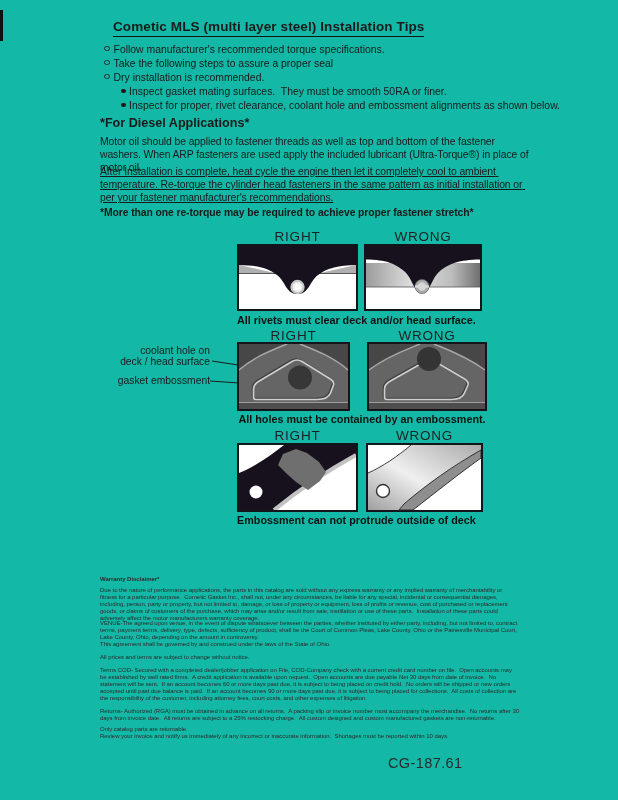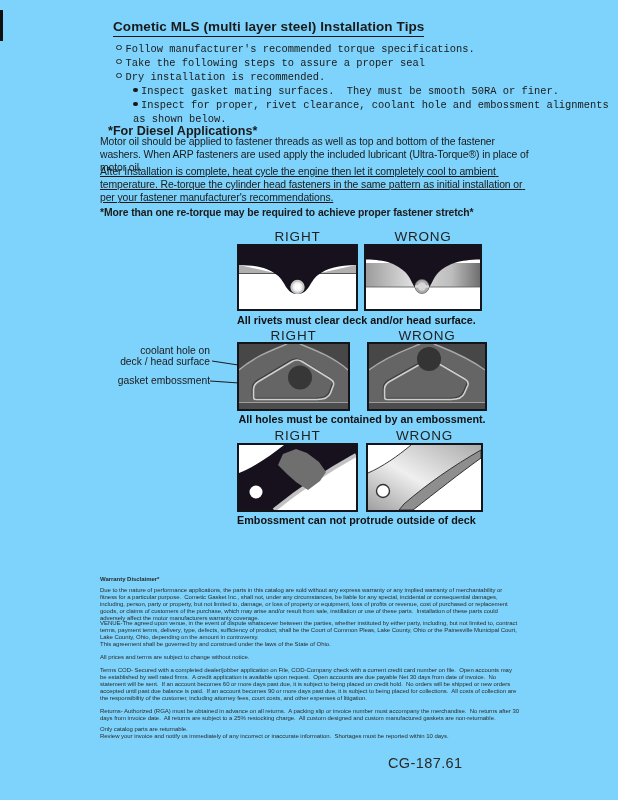--- a/index.html
+++ b/index.html
@@ -1,35 +1,35 @@
 <!DOCTYPE html>
 <html><head>
 <meta charset="utf-8">
 <style>
   html,body { margin:0; padding:0; background:#ffffff; }
   .page {
-    position:relative; width:618px; height:800px; background:#7dd3fc;
+    position:relative; width:618px; height:800px; background:#14b8a6;
     font-family:"Liberation Sans","DejaVu Sans",sans-serif; color:#1a1a1a;
     overflow:hidden;
   }
   .edge-mark { position:absolute; left:0; top:10px; width:3px; height:31px; background:#101010; }
 
   .title {
     position:absolute; left:113px; top:19px; margin:0;
     font-size:13.5px; font-weight:bold; letter-spacing:0.1px;
     border-bottom:1.6px solid #151515; padding-bottom:2px; display:inline-block;
   }
 
-  .tips { position:absolute; left:116px; top:43px; margin:0; padding:0; list-style:none; font-size:10.4px;font-family:Liberation Mono, monospace; }
+  .tips { position:absolute; left:104px; top:43px; margin:0; padding:0; list-style:none; font-size:10.4px; }
   .tips li { line-height:13.9px; white-space:pre-wrap; }
   .tips li.sub { padding-left:17px; }
   .dot-o { display:inline-block; width:3.6px; height:3.6px; border:1.1px solid #2a2a2a; border-radius:50%; margin-right:4px; vertical-align:1.6px; }
   .dot-f { display:inline-block; width:4.6px; height:4.6px; background:#1a1a1a; border-radius:50%; margin-right:3.5px; vertical-align:1.4px; }
 
-  .diesel-heading { position:absolute; left:100px; top:116px; margin:8px; font-size:12.6px; font-weight:bold; }
+  .diesel-heading { position:absolute; left:100px; top:116px; margin:0; font-size:12.6px; font-weight:bold; }
   .body-text { position:absolute; left:100px; width:430px; margin:0; font-size:10.4px; line-height:13.2px; letter-spacing:-0.1px; white-space:pre-wrap; }
   .p1 { top:135px; }
   .p2 { top:165px;text-decoration:underline; }
   .p3 { top:206px;font-weight:bold; }
 
   .dlabel { position:absolute; font-size:13.5px; letter-spacing:0.8px; color:#1f1f1f; text-align:center; }
   .panel { position:absolute; border:2px solid #14141b; background:#fff; box-sizing:border-box; }
   .panel svg { display:block; width:100%; height:100%; }
   .caption { position:absolute; font-size:10.8px; font-weight:bold; color:#111; line-height:12.2px; }
 

